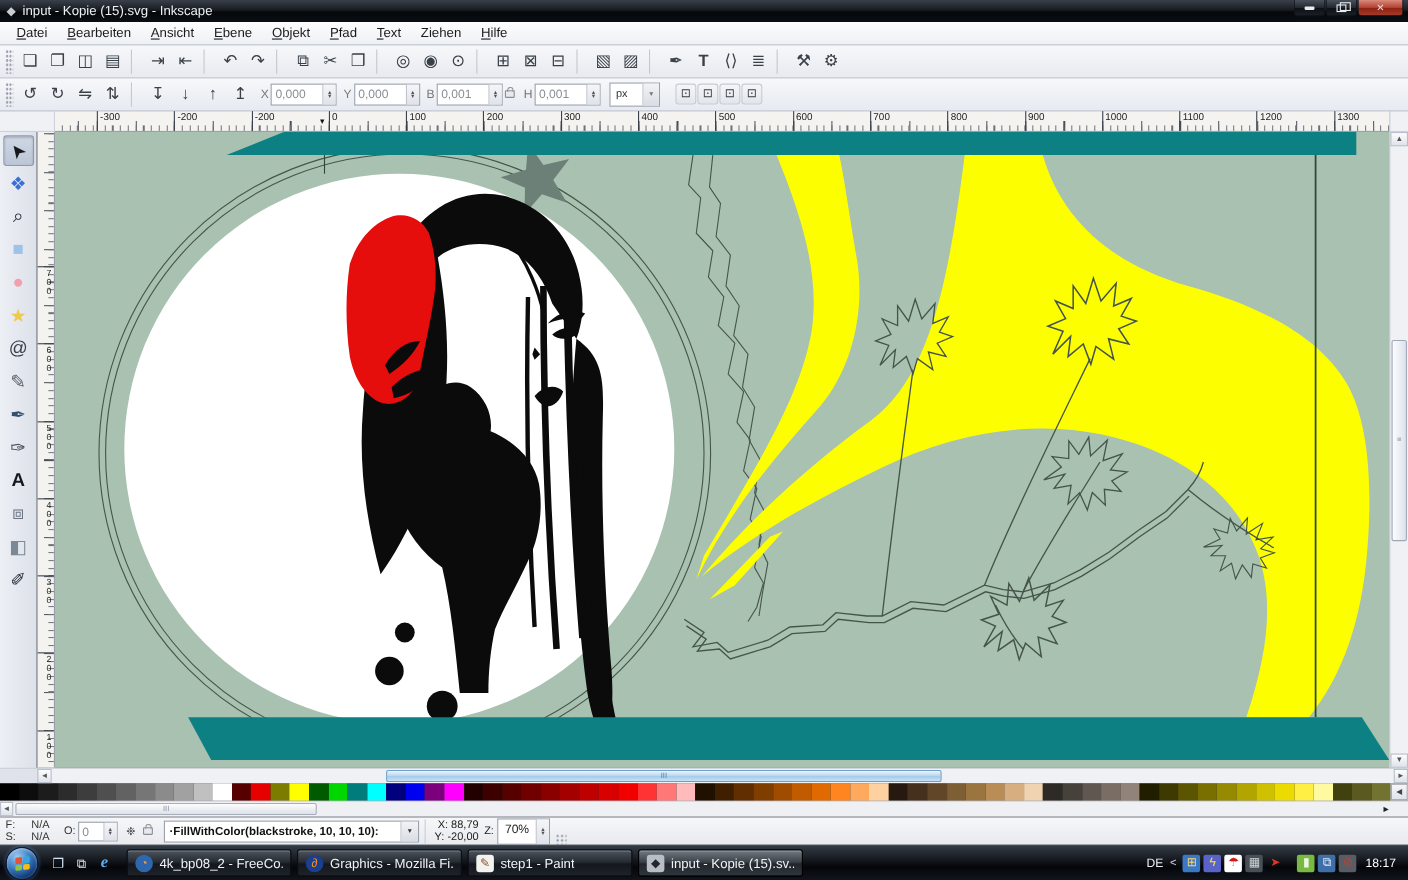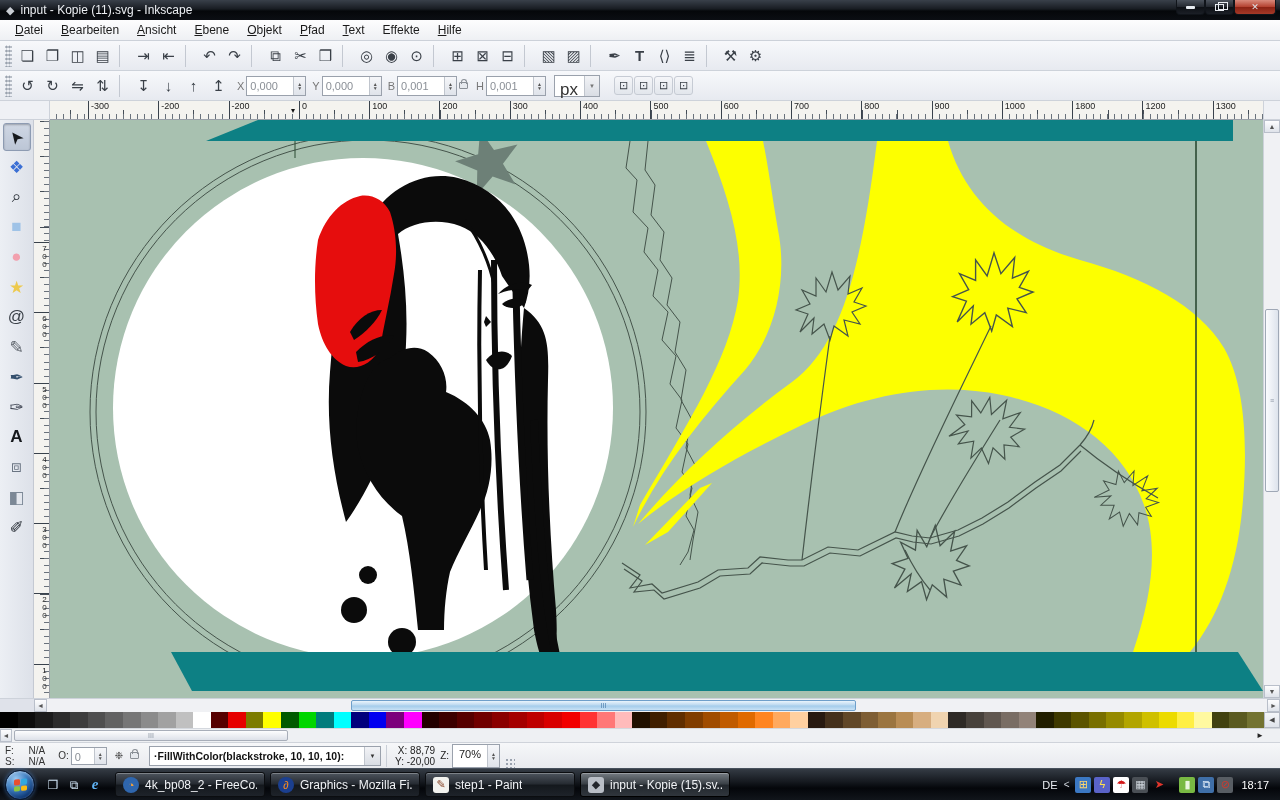--- a/index.html
+++ b/index.html
@@ -35,21 +35,21 @@
   .tbtn { width:25px; height:24px; display:flex; align-items:center; justify-content:center;
     font-size:15px; color:#3a4048; border-radius:3px; flex:0 0 auto; }
   .tbtn .glyph { line-height:1; }
   .tsep { width:8px; height:22px; border-left:1px solid #c3c8d1; margin:0 4px; border-radius:0; }
   .fieldlbl { font-size:11px; color:#777; margin:0 2px 0 6px; }
   .spin { width:60px; height:20px; background:#fff; border:1px solid #9aa1ac; display:flex; }
   .spin .val { flex:1; font-size:11px; color:#8a8f96; padding:3px 3px; white-space:nowrap; overflow:hidden; }
   .spin .arrows { width:12px; background:linear-gradient(#f5f6f9,#dfe3ea); border-left:1px solid #c0c5cd;
     display:flex; flex-direction:column; align-items:center; justify-content:center; font-size:5px; color:#555; line-height:4px; }
   .unitbox { width:46px; height:22px; margin-left:8px; background:#fff; border:1px solid #9aa1ac; display:flex; }
-  .unitbox .val { flex:1; font-size:17px; color:#333; padding:4px 5px; }
+  .unitbox .val { flex:1; font-size:10px; color:#333; padding:4px 5px; }
   .unitbox .dd { width:15px; background:linear-gradient(#f2f3f6,#d9dde4); border-left:1px solid #c0c5cd;
     display:flex; align-items:center; justify-content:center; font-size:6px; color:#777; }
   .mini-lock { width:9px; height:7px; border:1px solid #8a8f96; border-radius:1px; position:relative; background:#e6e9ee; display:inline-block; margin:0 2px; }
   .mini-lock::before { content:""; position:absolute; left:1px; top:-4px; width:4px; height:4px;
     border:1px solid #8a8f96; border-bottom:none; border-radius:3px 3px 0 0; }
   .tgl-group { margin-left:14px; display:flex; gap:1px; }
   .tgl-group .tbtn { width:19px; height:19px; font-size:11px; border:1px solid #c6cbd4; background:linear-gradient(#f5f6f9,#e2e6ec); }
 
   
   .workspace { flex:0 0 auto; height:611px; display:grid;
@@ -170,42 +170,42 @@
   .tray-gap { width:6px; }
   .clock { margin:0 6px 0 4px; font-size:11px; color:#fff; }
 </style>
 </head>
 <body>
 
 <div class="app">
 
   <div class="titlebar">
     <span class="app-icon">◆</span>
-    <span>input - Kopie (11).svg - Inkscape</span>
+    <span>input - Kopie (15).svg - Inkscape</span>
     <div class="win-btns">
       <div class="win-btn">
           <span class="min-glyph"></span>
         </div>
       <div class="win-btn">
           <span class="restore-glyph"></span>
         </div>
       <div class="win-btn close">✕</div>
     </div>
   </div>
 
   <div class="menubar">
 
   <span class="menu-item"><span></span><span class="mn">D</span><span>atei</span></span>
       <span class="menu-item"><span></span><span class="mn">B</span><span>earbeiten</span></span>
       <span class="menu-item"><span></span><span class="mn">A</span><span>nsicht</span></span>
       <span class="menu-item"><span></span><span class="mn">E</span><span>bene</span></span>
       <span class="menu-item"><span></span><span class="mn">O</span><span>bjekt</span></span>
       <span class="menu-item"><span></span><span class="mn">P</span><span>fad</span></span>
       <span class="menu-item"><span></span><span class="mn">T</span><span>ext</span></span>
-      <span class="menu-item"><span>Effekte</span><span class="mn"></span><span></span></span>
+      <span class="menu-item"><span>Ziehen</span><span class="mn"></span><span></span></span>
       <span class="menu-item"><span></span><span class="mn">H</span><span>ilfe</span></span>
     </div>
 
   <div class="toolbar">
     <span class="drag-dots"></span>
     <span style="display:flex;align-items:center;">
 
     <span class="tbtn">
           <span class="glyph">❏</span>
         </span>
@@ -395,21 +395,21 @@
           <span>100</span>
           <span>200</span>
           <span>300</span>
           <span>400</span>
           <span>500</span>
           <span>600</span>
           <span>700</span>
           <span>800</span>
           <span>900</span>
           <span>1000</span>
-          <span>1800</span>
+          <span>1100</span>
           <span>1200</span>
           <span>1300</span>
         </div>
       <span class="marker">▾</span>
     </div>
     <div class="corner4"></div>
 
     <div class="tools">
 
     <span class="tool active" style="color: rgb(21, 24, 28);">

